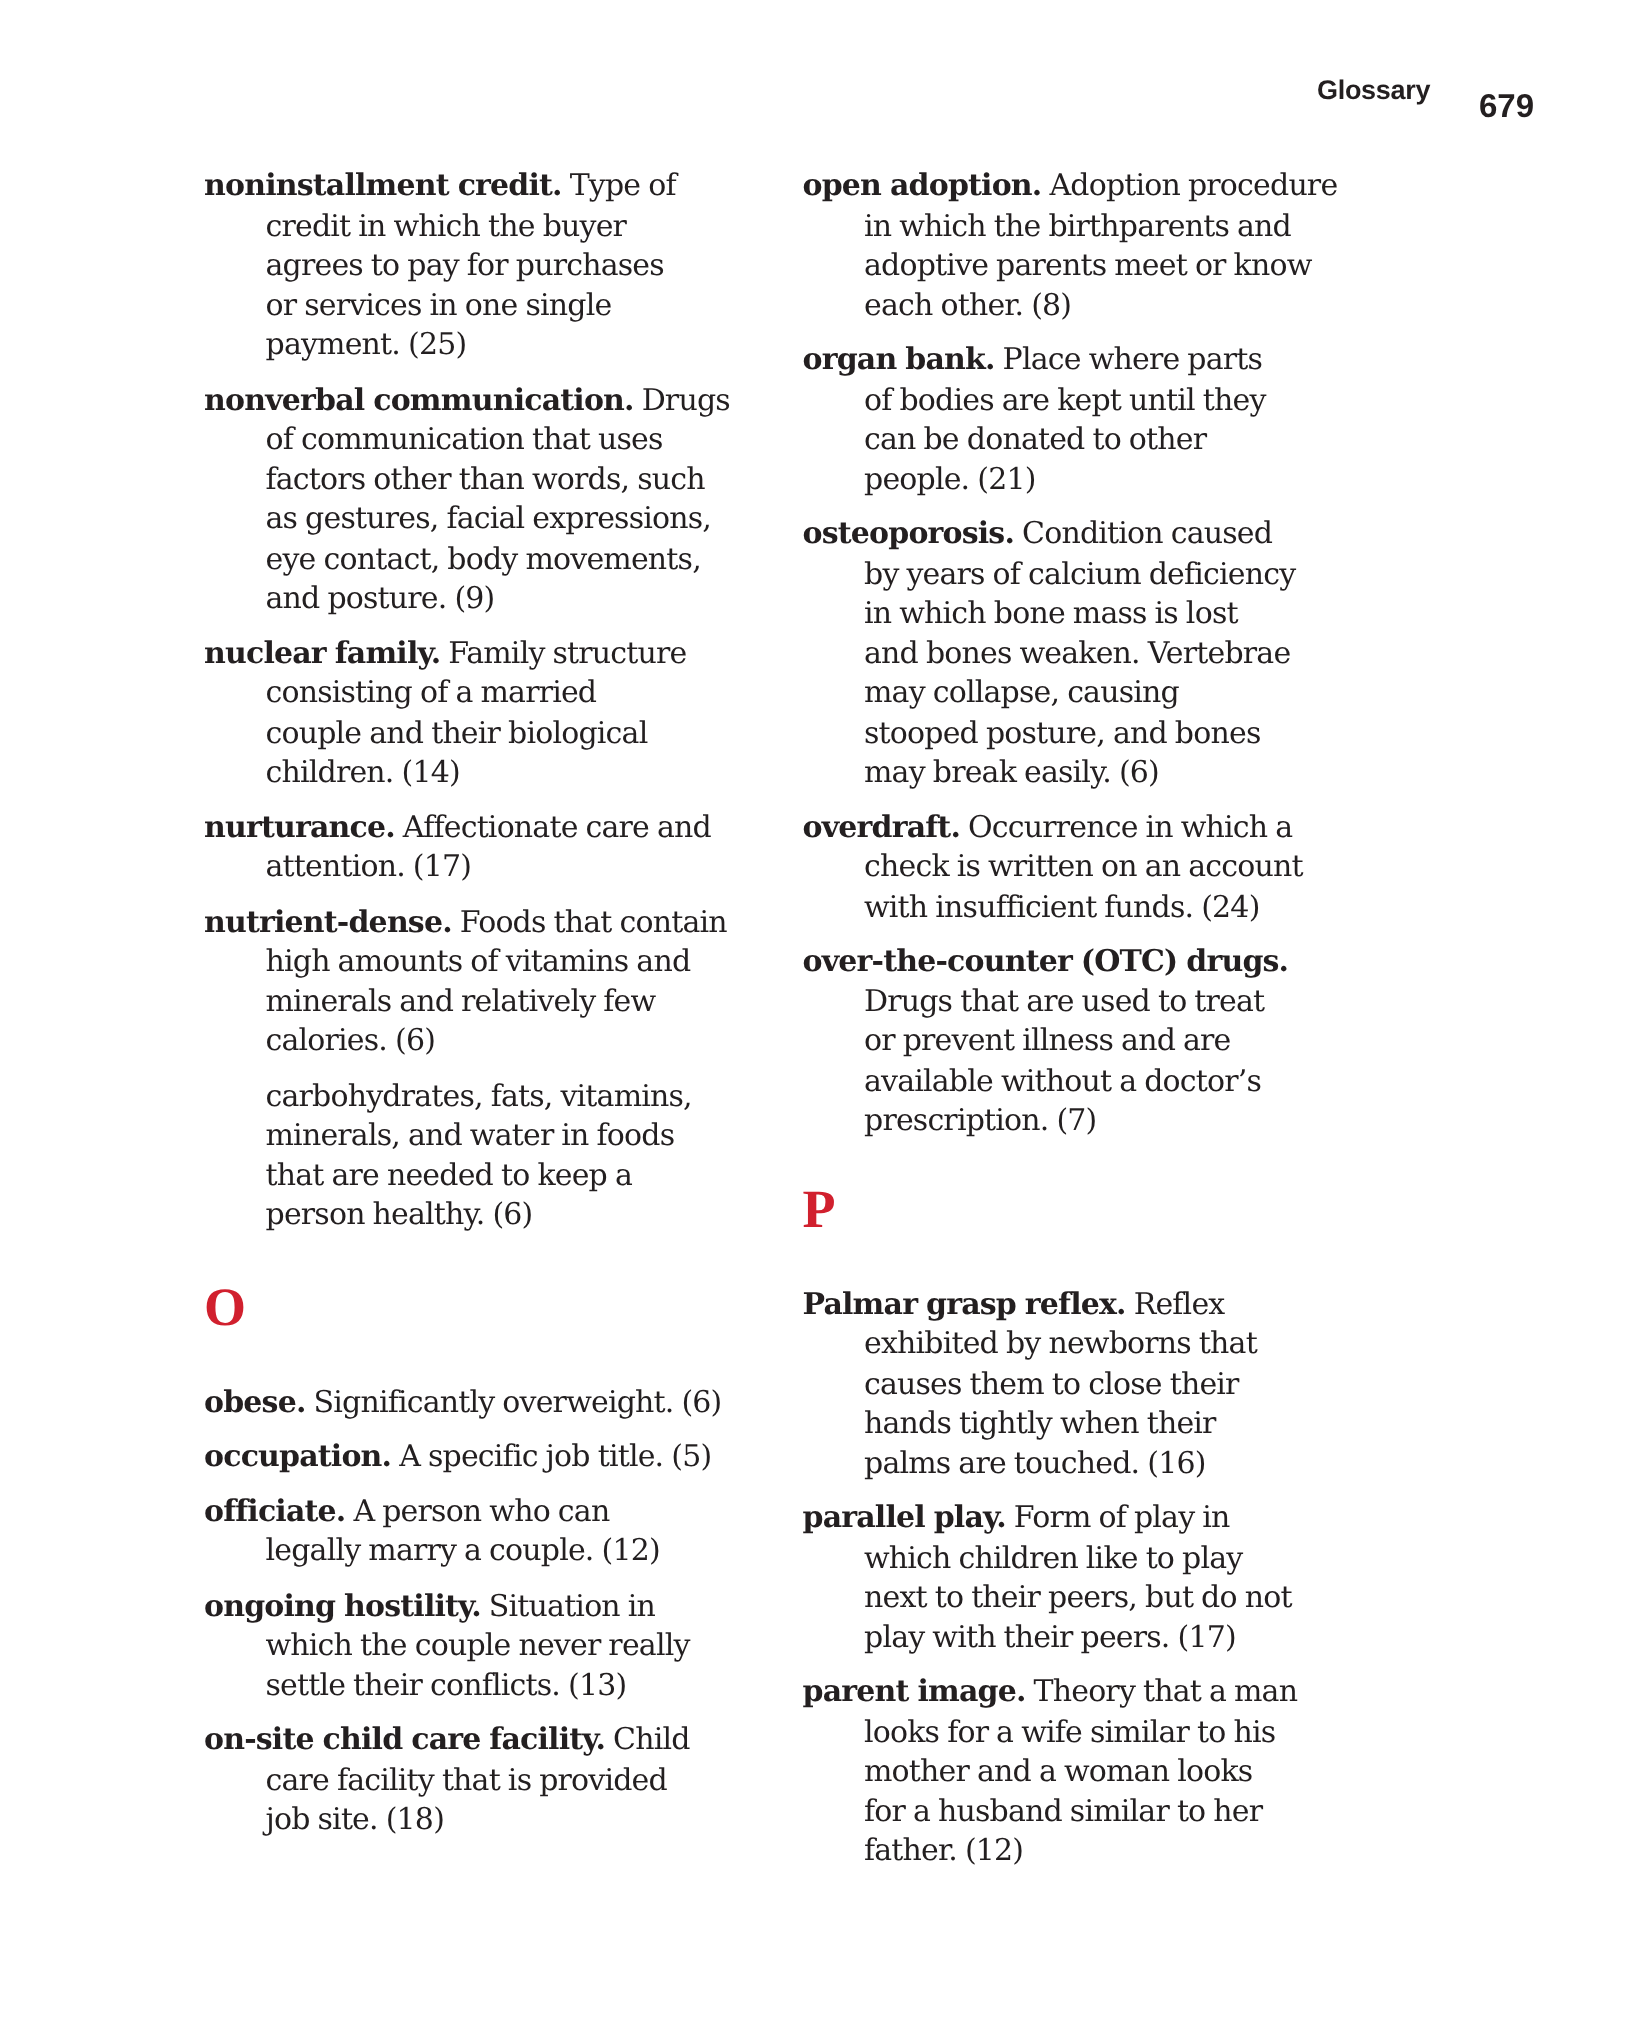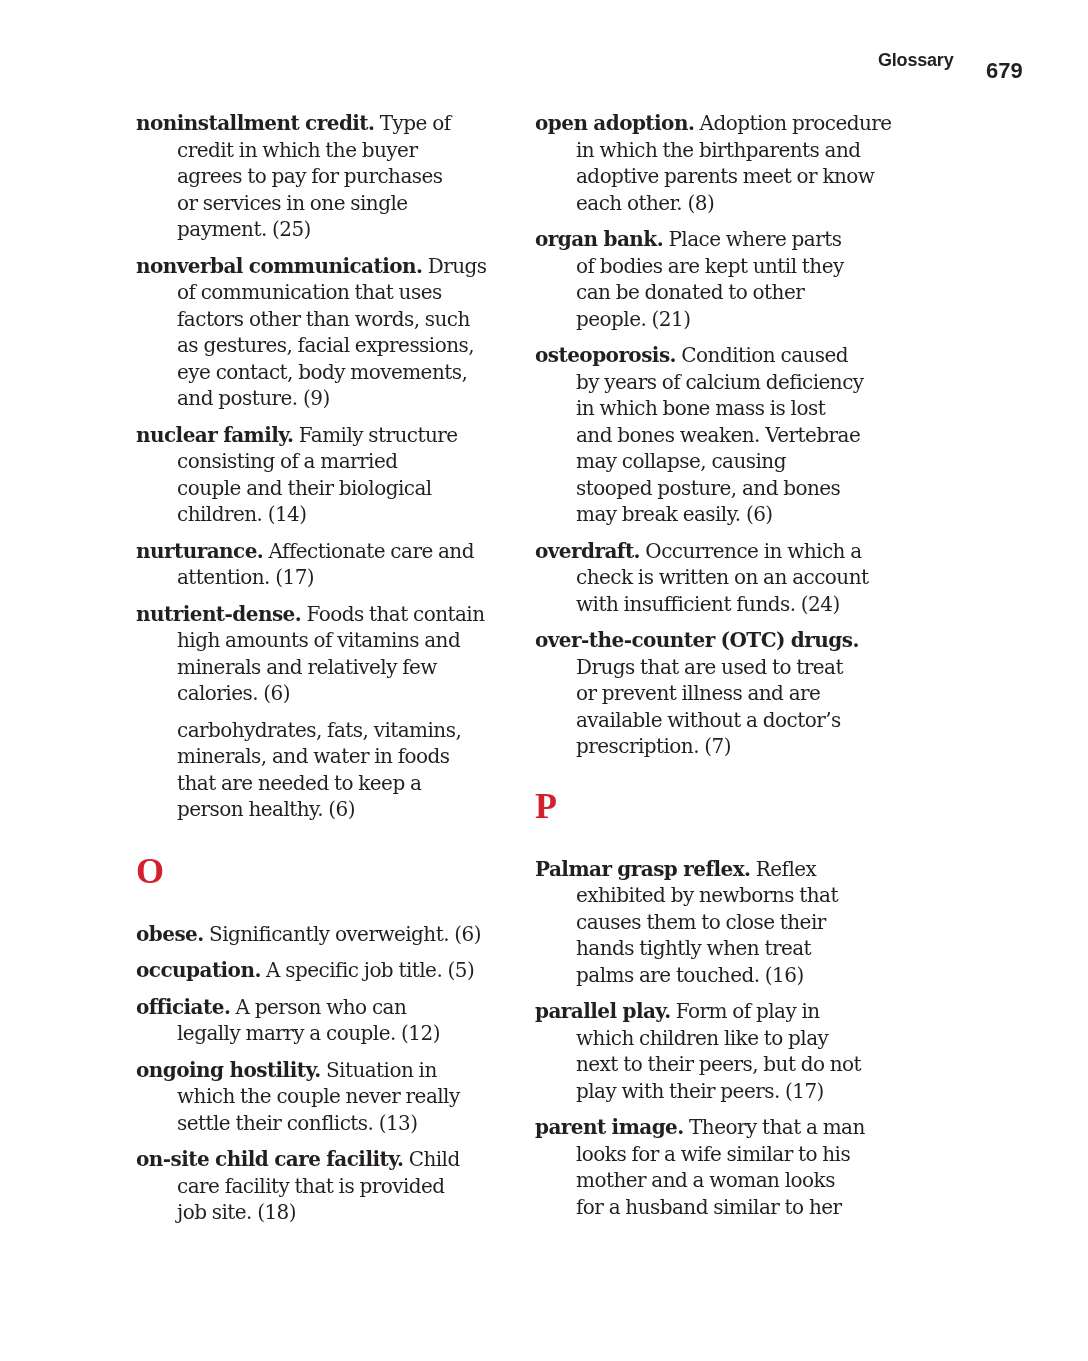--- a/index.html
+++ b/index.html
@@ -127,29 +127,30 @@
         <div class="line cont">available without a doctor’s</div>
         <div class="line cont">prescription. (7)</div>
       </div>
     </div>
   <div class="letter">P</div>
   <div>
       <div class="entry">
         <div class="line"><span class="term">Palmar grasp reflex.</span><span> Reflex</span></div>
         <div class="line cont">exhibited by newborns that</div>
         <div class="line cont">causes them to close their</div>
-        <div class="line cont">hands tightly when treat</div>
+        <div class="line cont">hands tightly when their</div>
         <div class="line cont">palms are touched. (16)</div>
       </div>
       <div class="entry">
         <div class="line"><span class="term">parallel play.</span><span> Form of play in</span></div>
         <div class="line cont">which children like to play</div>
         <div class="line cont">next to their peers, but do not</div>
         <div class="line cont">play with their peers. (17)</div>
       </div>
       <div class="entry">
         <div class="line"><span class="term">parent image.</span><span> Theory that a man</span></div>
         <div class="line cont">looks for a wife similar to his</div>
         <div class="line cont">mother and a woman looks</div>
         <div class="line cont">for a husband similar to her</div>
+        <div class="line cont">father. (12)</div>
       </div>
     </div>
 </div>
 
 </body></html>

